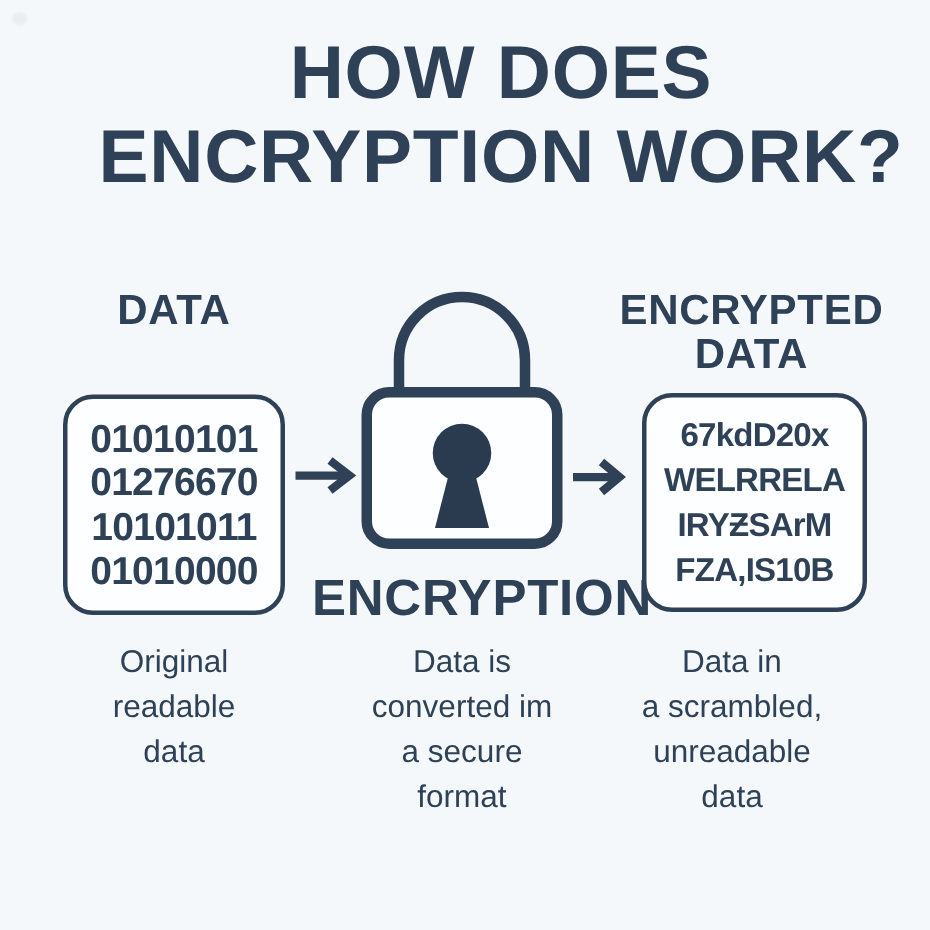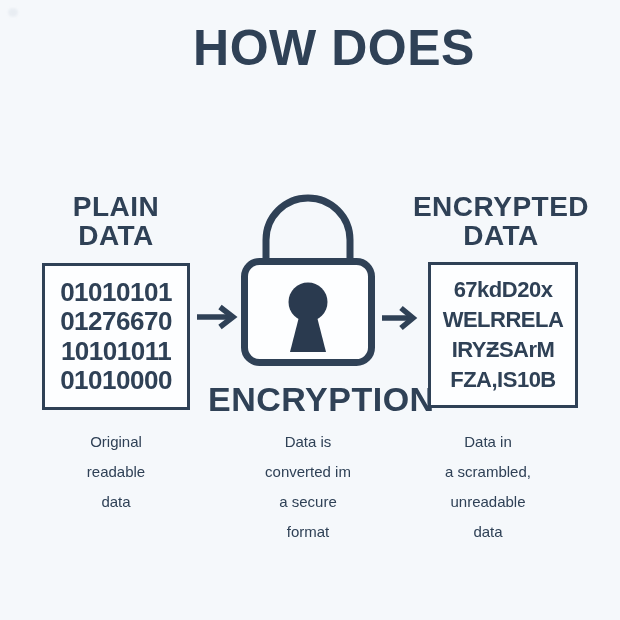--- a/index.html
+++ b/index.html
@@ -28,21 +28,21 @@
     font-size:28px;font-weight:700;line-height:29px;
     letter-spacing:0.5px;
   }
   .heading.left{left:24px;width:184px;}
   .heading.right{left:406px;width:190px;}
 
   .data-box{
     position:absolute;
     background:#fdfeff;
     border:3.5px solid #2f4156;
-    border-radius:0;
+    border-radius:20px;
     display:flex;flex-direction:column;
     align-items:center;justify-content:center;
     box-sizing:border-box;
   }
   .data-box.plain{left:42px;top:263px;width:148px;height:147px;}
   .data-box.cipher{left:428px;top:262px;width:150px;height:146px;}
   .data-box .line{
     font-weight:700;
     white-space:nowrap;
   }
@@ -59,44 +59,44 @@
   }
 
   .arrow{position:absolute;}
   .arrow.a1{left:194px;top:302px;width:46px;height:30px;}
   .arrow.a2{left:380px;top:303px;width:40px;height:30px;}
   .arrow svg{display:block;width:100%;height:100%;}
 
   .caption{
     position:absolute;top:427px;
     text-align:center;
-    font-size:15px;font-weight:500;line-height:30px;
+    font-size:21px;font-weight:500;line-height:30px;
   }
   .caption.left{left:26px;width:180px;}
   .caption.mid{left:212px;width:192px;}
   .caption.right{left:392px;width:192px;}
 
   .artifact{
     position:absolute;left:8px;top:8px;width:10px;height:9px;
     background:#dfe5ec;border-radius:50%;opacity:.55;filter:blur(1px);
   }
 </style>
 </head>
 <body>
 
 <div class="stage">
 
   <div class="artifact"></div>
 
   <div class="title">
     <div>HOW DOES</div>
+    <div>ENCRYPTION WORK?</div>
   </div>
 
   <div class="heading left">
-    <div>PLAIN</div>
     <div>DATA</div>
   </div>
 
   <div class="data-box plain">
     <div class="line">01010101</div>
     <div class="line">01276670</div>
     <div class="line">10101011</div>
     <div class="line">01010000</div>
   </div>
 

